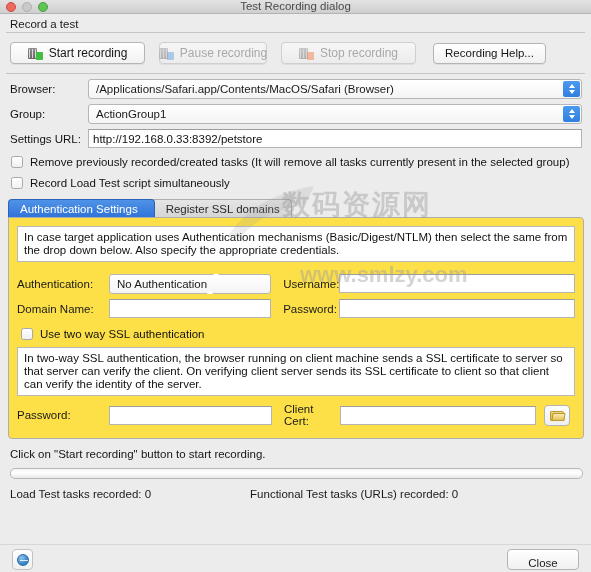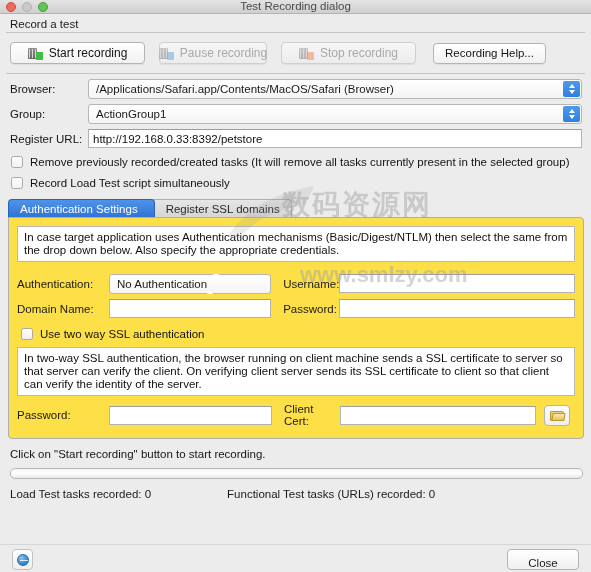--- a/index.html
+++ b/index.html
@@ -229,21 +229,21 @@
   
   .statuswrap { padding: 9px 8px 0 10px; }
   .statustext { font-size: 11.5px; color: #161616; }
   .progress {
     height: 11px; margin-top: 8px;
     background: linear-gradient(to bottom,#f4f4f4,#ffffff 45%,#e8e8e8);
     border: 1px solid #b8b8b8;
     border-radius: 5px;
   }
   .counters { display: flex; margin-top: 9px; font-size: 11.5px; }
-  .counters .c2 { margin-left: 76px; }
+  .counters .c2 { margin-left: 99px; }
 
   
   .footer {
     position: absolute; left: 0; right: 0; bottom: 0; height: 28px;
     border-top: 1px solid #d6d6d6;
     background: #ececec;
   }
   .helpbtn {
     position: absolute; left: 12px; top: 4px;
     width: 21px; height: 21px;
@@ -355,21 +355,21 @@
       <div class="flabel">Group:</div>
       <div class="popup">
         <span>ActionGroup1</span>
         <span class="arrows">
             <i class="up"></i>
             <i class="dn"></i>
           </span>
       </div>
     </div>
     <div class="frow">
-      <div class="flabel">Register URL:</div>
+      <div class="flabel">Settings URL:</div>
       <div class="textfield">
         <span>http://192.168.0.33:8392/petstore</span>
       </div>
     </div>
   </div>
 
   <div class="cbrow">
     <span class="cbox"></span>
     <span class="cbtext">Remove previously recorded/created tasks (It will remove all tasks currently present in the selected group)</span>
   </div>

